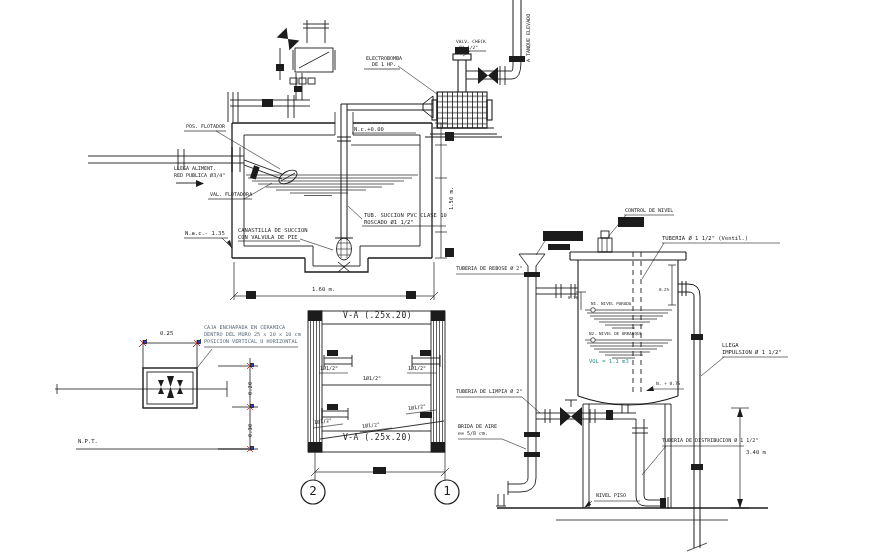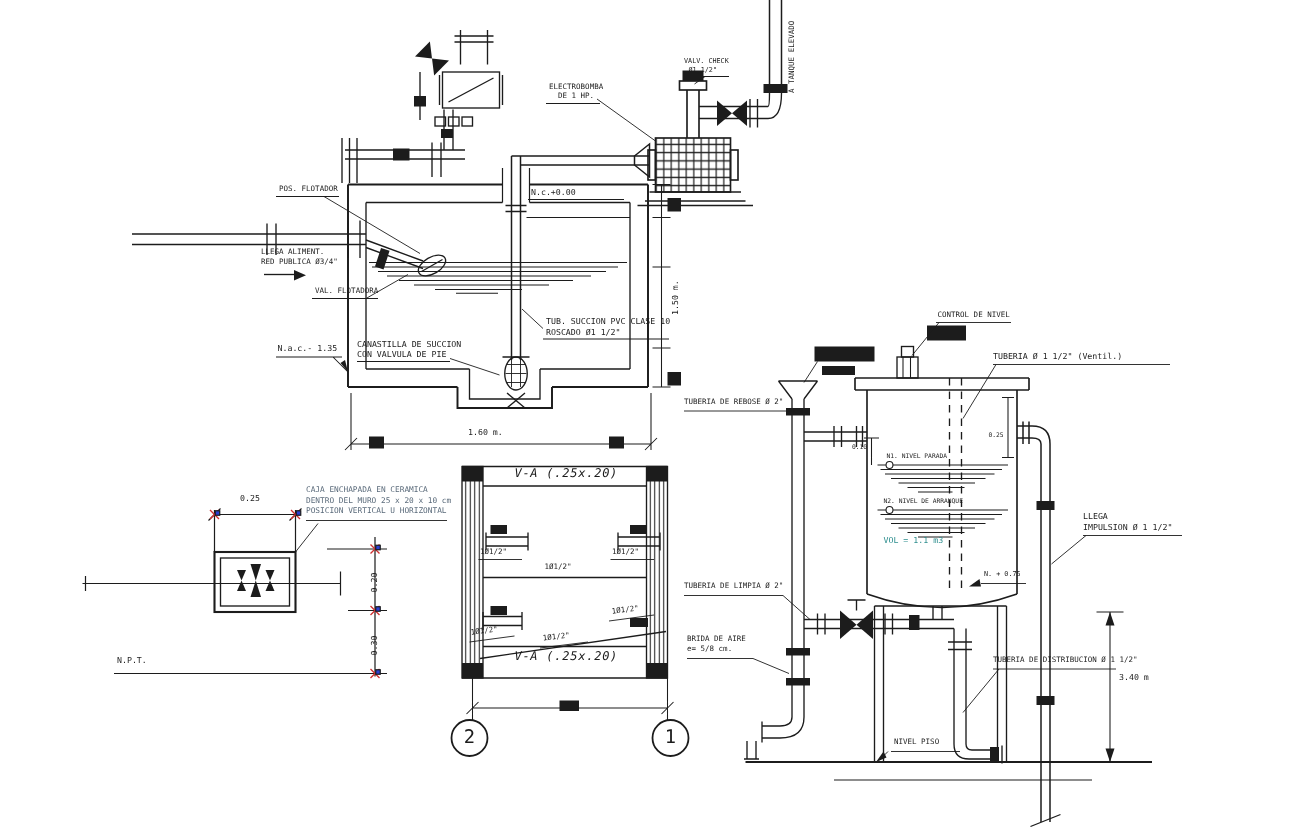--- a/index.html
+++ b/index.html
@@ -4,21 +4,21 @@
 <style>
   html,body{margin:0;padding:0;background:#ffffff;}
   #canvas{position:relative;width:870px;height:560px;background:#ffffff;overflow:hidden;
           font-family:"DejaVu Sans Mono","Liberation Mono",monospace;}
   #linework{position:absolute;left:0;top:0;}
   .lbl{position:absolute;font-size:5.5px;line-height:1.15;color:#1c1c1c;white-space:nowrap;
        font-family:"DejaVu Sans Mono","Liberation Mono",monospace;}
   .t45{font-size:4.5px;}
   .t5{font-size:5px;}
   .t42{font-size:4.2px;}
-  .t8{font-size:8px;letter-spacing:.5px;font-style:italic;}
+  .t8{font-size:8px;letter-spacing:.5px;}
   .t12{font-size:12.5px;}
   .note{color:#5b6b7b;font-size:5.2px;}
   .vol{color:#2f8f8f;}
   .rot{transform:rotate(-90deg);transform-origin:left top;}
   .r7{transform:rotate(-7deg);}
   .r6{transform:rotate(-6deg);}
   .ctr{text-align:center;}
 </style>
 </head>
 <body>

